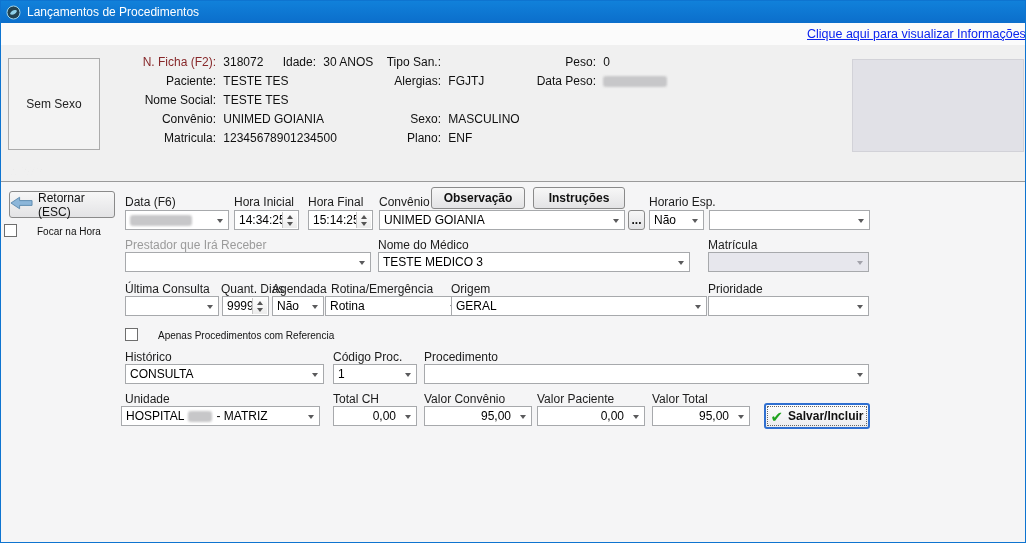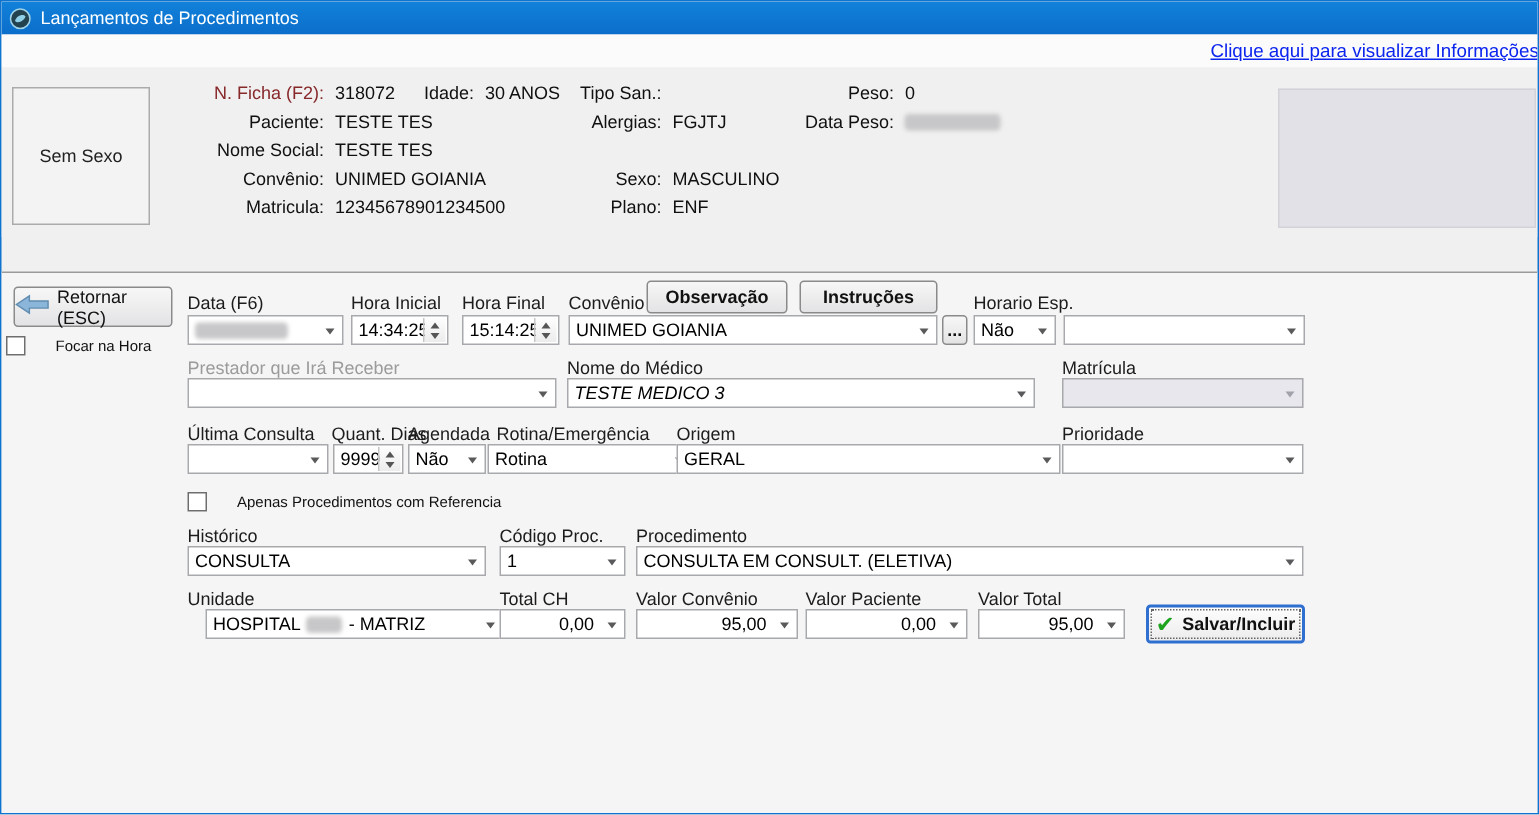--- a/index.html
+++ b/index.html
@@ -257,21 +257,21 @@
     </div>
 
     <span class="flab gray" style="left:124px; top:56px;">Prestador que Irá Receber</span>
     <span class="flab" style="left:377px; top:56px;">Nome do Médico</span>
     <span class="flab" style="left:707px; top:56px;">Matrícula</span>
 
     <div class="combo" style="left:124px; top:70px; width:246px;">
       <span></span>
       <span class="arr"></span>
     </div>
-    <div class="combo" style="left:377px; top:70px; width:312px;font-style:italic;">
+    <div class="combo" style="left:377px; top:70px; width:312px;">
       <span>TESTE MEDICO 3</span>
       <span class="arr"></span>
     </div>
     <div class="combo disabled" style="left:707px; top:70px; width:161px;">
       <span></span>
       <span class="arr"></span>
     </div>
 
     <span class="flab" style="left:124px; top:100px;">Última Consulta</span>
     <span class="flab" style="left:220px; top:100px;">Quant. Dias</span>
@@ -319,31 +319,30 @@
 
     <div class="combo" style="left:124px; top:182px; width:199px;">
       <span>CONSULTA</span>
       <span class="arr"></span>
     </div>
     <div class="combo" style="left:332px; top:182px; width:84px;">
       <span>1</span>
       <span class="arr"></span>
     </div>
     <div class="combo" style="left:423px; top:182px; width:445px;">
-      <span>CONSULTA EM CONSULT. (ELETIVA)</span>
       <span class="arr"></span>
     </div>
 
     <span class="flab" style="left:124px; top:210px;">Unidade</span>
     <span class="flab" style="left:332px; top:210px;">Total CH</span>
     <span class="flab" style="left:423px; top:210px;">Valor Convênio</span>
     <span class="flab" style="left:536px; top:210px;">Valor Paciente</span>
     <span class="flab" style="left:651px; top:210px;">Valor Total</span>
 
-    <div class="combo" style="left:136px; top:224px; width:199px;">
+    <div class="combo" style="left:120px; top:224px; width:199px;">
       <span>HOSPITAL</span>
       <span class="redact" style="width:24px;"></span>
       <span>- MATRIZ</span>
       <span class="arr"></span>
     </div>
     <div class="combo num" style="left:332px; top:224px; width:84px;">
       <span>0,00</span>
       <span class="arr"></span>
     </div>
     <div class="combo num" style="left:423px; top:224px; width:108px;">

